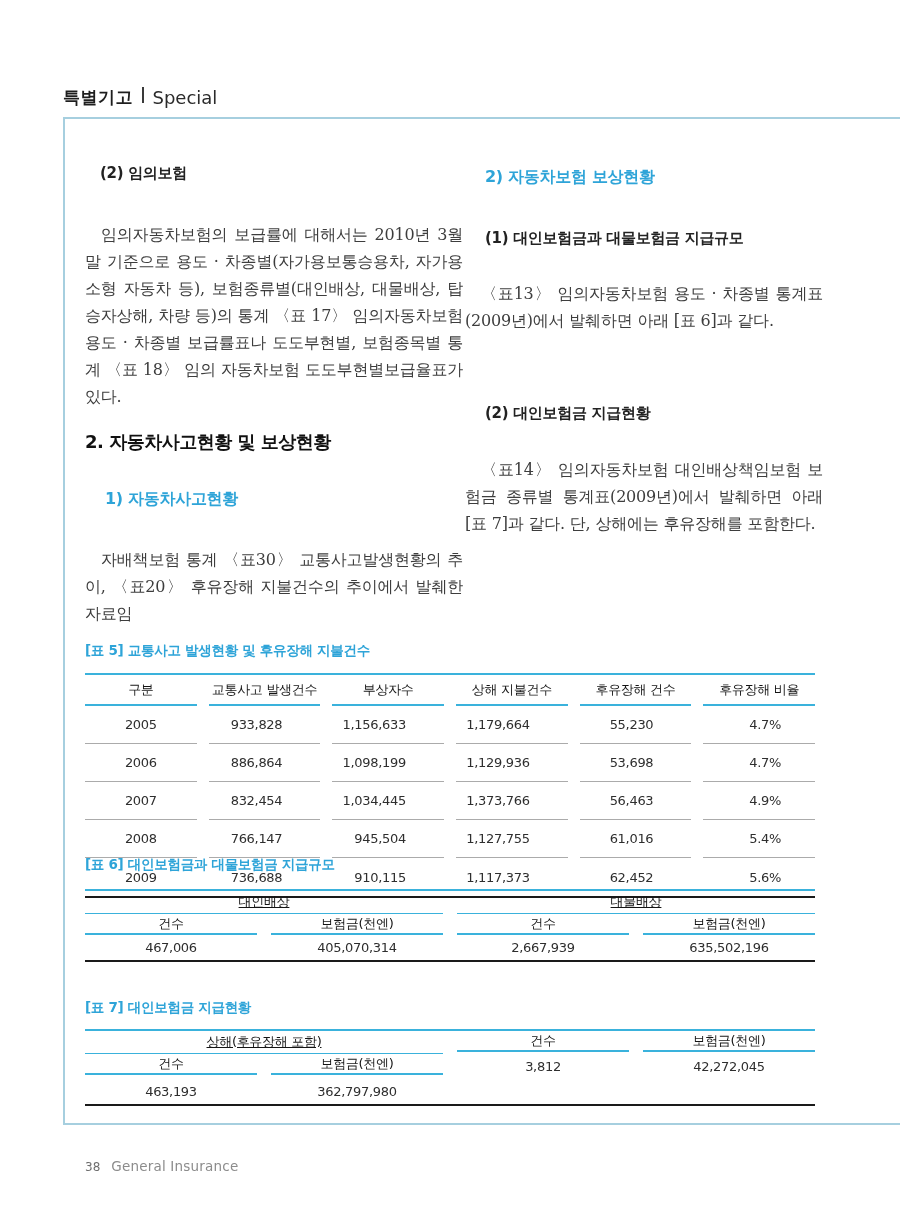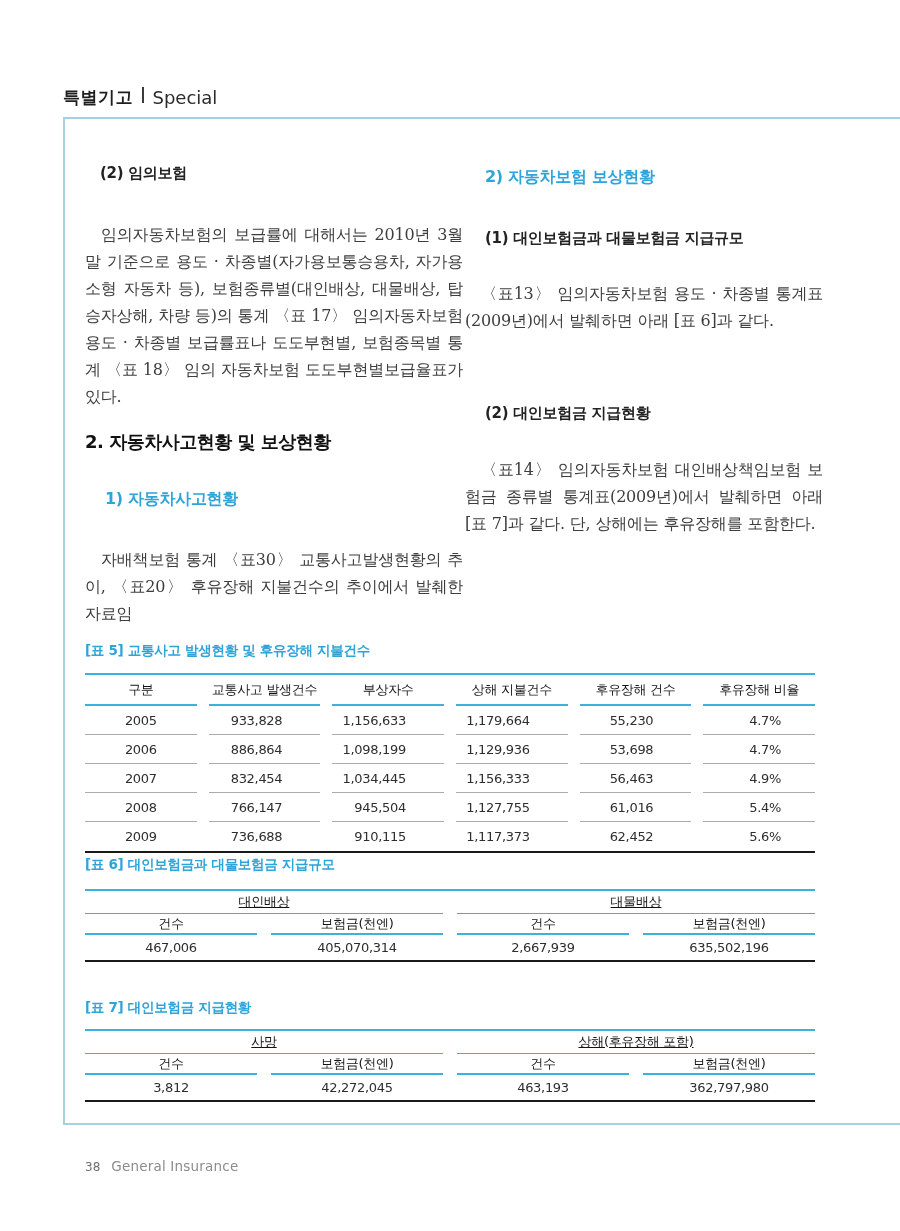--- a/index.html
+++ b/index.html
@@ -25,21 +25,21 @@
   .h-sub  { font-size:15px; font-weight:bold; color:#222222; letter-spacing:-0.3px; }
   .h-blue { font-size:16px; font-weight:bold; color:#2ea4d8; letter-spacing:-0.3px; }
   .h-sect { font-size:18px; font-weight:bold; color:#111111; letter-spacing:-0.5px; }
   
   .tbl-title { position:absolute; left:85px; font-size:13.5px; font-weight:bold; color:#2ea4d8; letter-spacing:-0.3px; }
   .tbl { position:absolute; left:85px; width:730px; border-top:2.5px solid #3ab2dc; border-bottom:2.5px solid #1a1a1a; }
   .grid6 { display:grid; grid-template-columns:repeat(6,1fr); column-gap:12px; }
   .grid4 { display:grid; grid-template-columns:repeat(4,1fr); column-gap:14px; }
   .cell { display:flex; align-items:center; justify-content:center; font-size:13px; color:#2e2e2e; letter-spacing:-0.3px; }
   .t5 .hcell { height:31px; border-bottom:2.5px solid #3ab2dc; color:#141414; }
-  .t5 .dcell { height:29px; border-bottom:1.5px solid #ababab;text-align:center; }
+  .t5 .dcell { height:38px; border-bottom:1.5px solid #ababab;text-align:center; }
   .t5 .lastrow .dcell { border-bottom:none; }
   .t5 .num { justify-content:flex-end; padding-right:38px; }
   .t5 .pct { justify-content:flex-end; padding-right:34px; }
   .gt .gcell { grid-column:span 2; height:23px; border-bottom:1.5px solid #3ab2dc; color:#141414;text-decoration:underline; }
   .gt .scell { height:21px; border-bottom:2.5px solid #3ab2dc; color:#141414; }
   .gt .dcell { height:25px; }
   
   .footer { position:absolute; left:85px; top:1158px; display:flex; align-items:baseline; gap:11px; }
   .footer .num { font-size:12px; color:#6e6e6e; }
   .footer .mag { font-size:13.5px; color:#8c8c8c; letter-spacing:0.2px; }
@@ -92,21 +92,21 @@
       <div class="cell dcell num">886,864</div>
       <div class="cell dcell num">1,098,199</div>
       <div class="cell dcell num">1,129,936</div>
       <div class="cell dcell num">53,698</div>
       <div class="cell dcell pct">4.7%</div>
     </div>
     <div class="grid6">
       <div class="cell dcell">2007</div>
       <div class="cell dcell num">832,454</div>
       <div class="cell dcell num">1,034,445</div>
-      <div class="cell dcell num">1,156,333</div>
+      <div class="cell dcell num">1,373,766</div>
       <div class="cell dcell num">56,463</div>
       <div class="cell dcell pct">4.9%</div>
     </div>
     <div class="grid6">
       <div class="cell dcell">2008</div>
       <div class="cell dcell num">766,147</div>
       <div class="cell dcell num">945,504</div>
       <div class="cell dcell num">1,127,755</div>
       <div class="cell dcell num">61,016</div>
       <div class="cell dcell pct">5.4%</div>
@@ -130,21 +130,20 @@
     <div class="cell scell">건수</div>
     <div class="cell scell">보험금(천엔)</div>
     <div class="cell dcell">467,006</div>
     <div class="cell dcell">405,070,314</div>
     <div class="cell dcell">2,667,939</div>
     <div class="cell dcell">635,502,196</div>
   </div>
 
   <div class="tbl-title" style="top:999px;">[표 7] 대인보험금 지급현황</div>
   <div class="tbl gt grid4" style="top:1029px;">
-    <div class="cell gcell">사망</div>
     <div class="cell gcell">상해(후유장해 포함)</div>
     <div class="cell scell">건수</div>
     <div class="cell scell">보험금(천엔)</div>
     <div class="cell scell">건수</div>
     <div class="cell scell">보험금(천엔)</div>
     <div class="cell dcell">3,812</div>
     <div class="cell dcell">42,272,045</div>
     <div class="cell dcell">463,193</div>
     <div class="cell dcell">362,797,980</div>
   </div>

